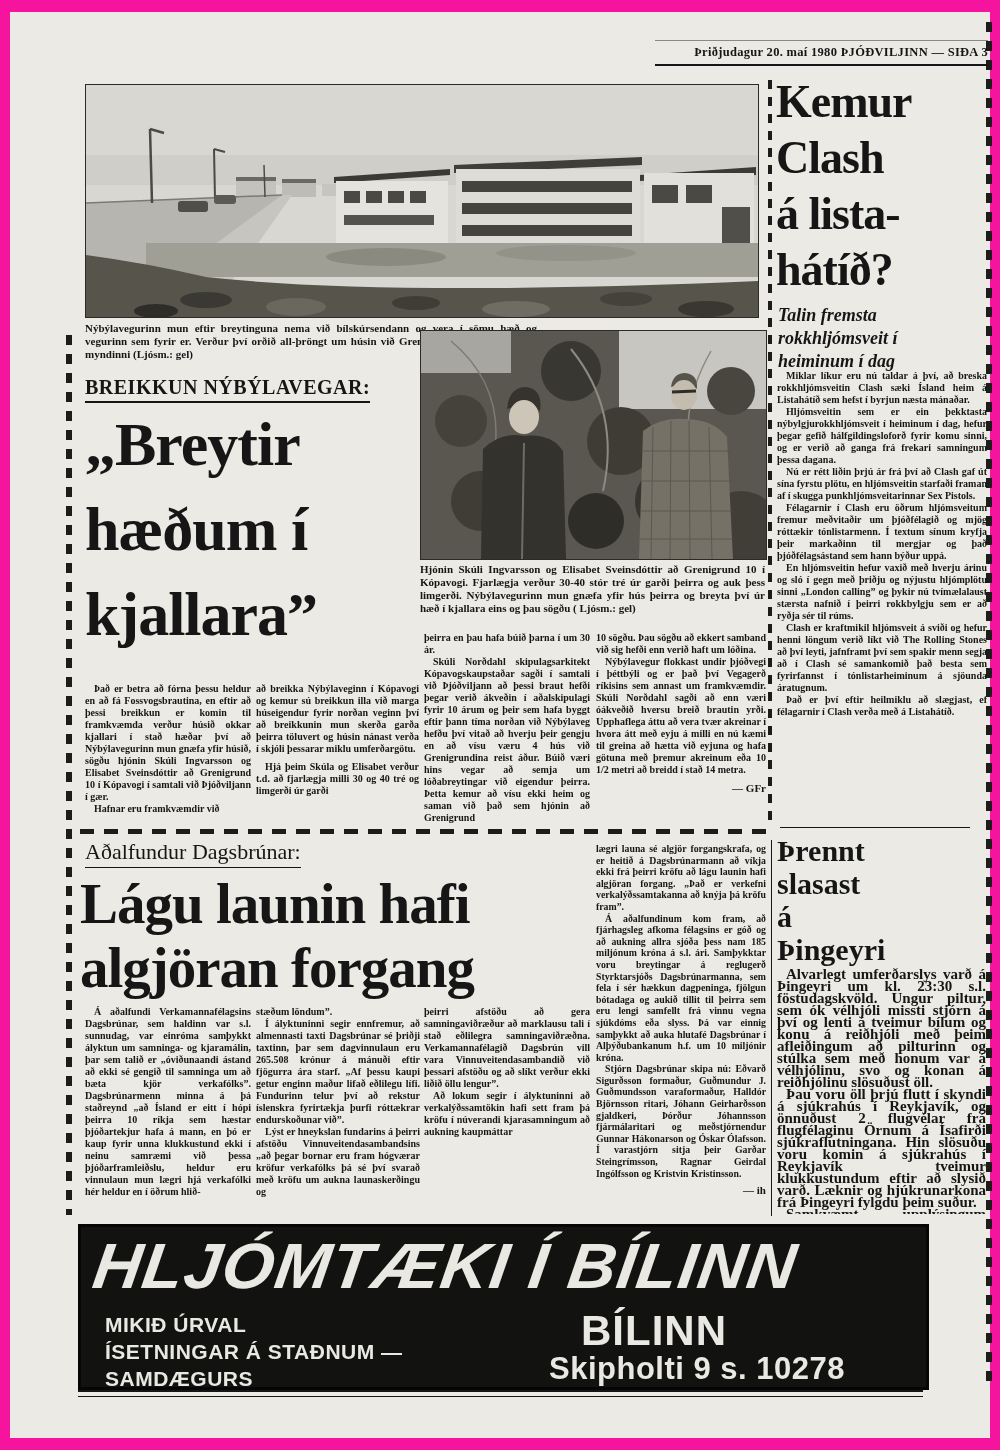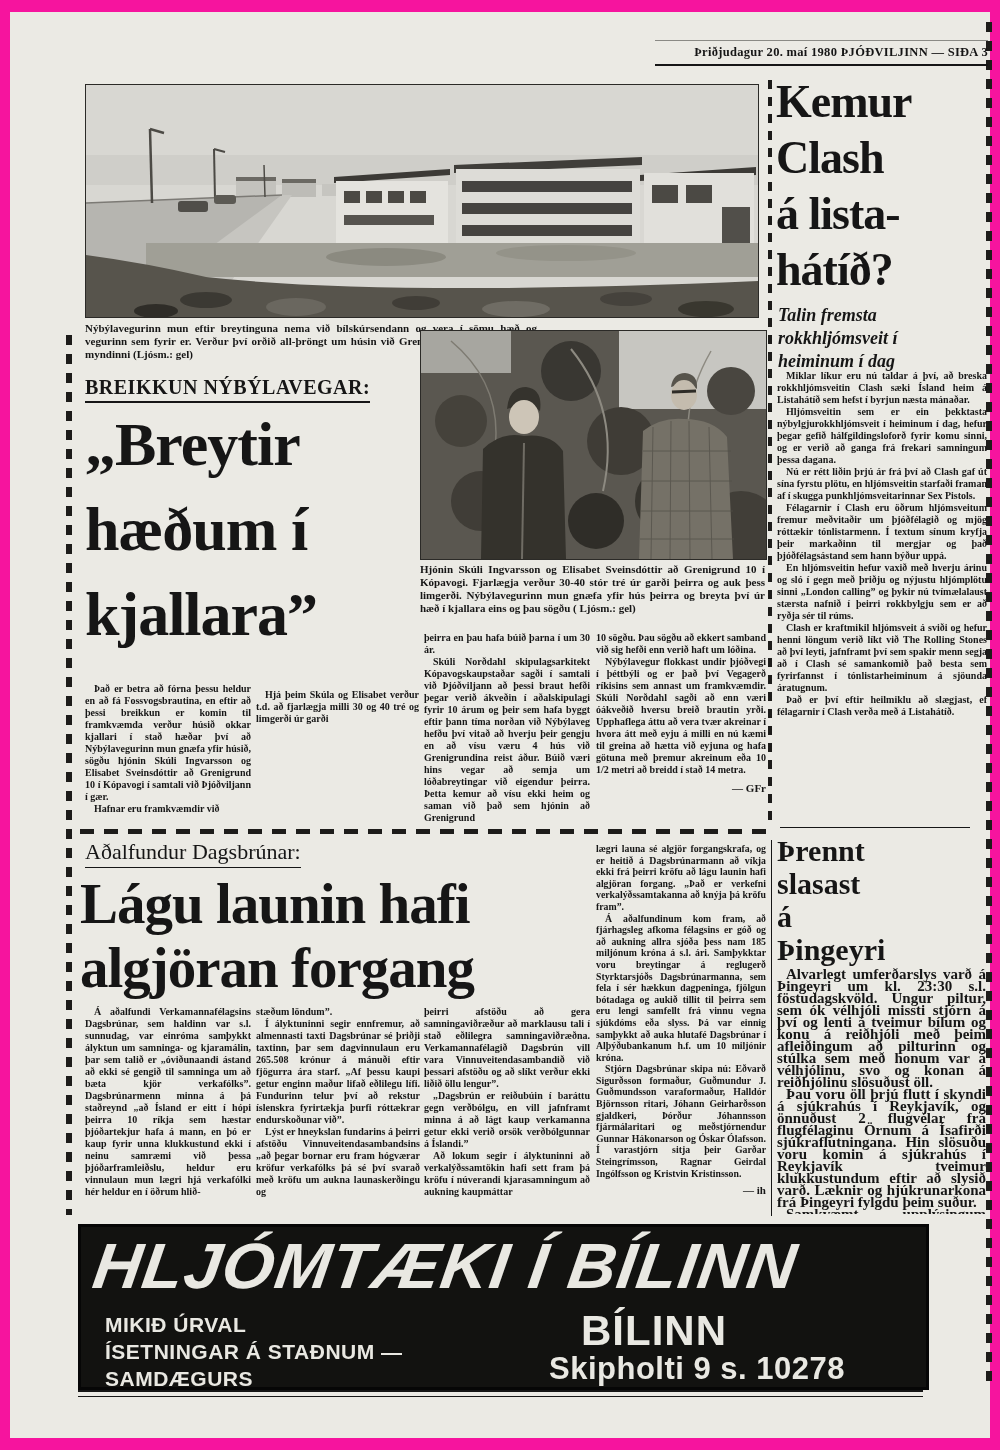--- a/index.html
+++ b/index.html
@@ -145,20 +145,21 @@
       </g>
     </svg>
   </div>
   <div class="abs caption" style="left:420px;top:563px;width:345px;height:64px;">Hjónin Skúli Ingvarsson og Elisabet Sveinsdóttir að Grenigrund 10 í Kópavogi. Fjarlægja verður 30-40 stór tré úr garði þeirra og auk þess limgerði. Nýbýlavegurinn mun gnæfa yfir hús þeirra og breyta því úr hæð í kjallara eins og þau sögðu ( Ljósm.: gel)</div>
 
   <div class="abs bodycol" style="left:85px;top:683px;width:166px;height:150px;">
     <p>Það er betra að fórna þessu heldur en að fá Fossvogsbrautina, en eftir að þessi breikkun er komin til framkvæmda verður húsið okkar kjallari í stað hæðar því að Nýbýlavegurinn mun gnæfa yfir húsið, sögðu hjónin Skúli Ingvarsson og Elisabet Sveinsdóttir að Grenigrund 10 í Kópavogi í samtali við Þjóðviljann í gær.</p>
     <p>Hafnar eru framkvæmdir við</p>
   </div>
   <div class="abs bodycol" style="left:256px;top:683px;width:163px;height:150px;">
+    <p class="noind">að breikka Nýbýlaveginn í Kópavogi og kemur sú breikkun illa við marga húseigendur fyrir norðan veginn því að breikkunin mun skerða garða þeirra töluvert og húsin nánast verða í skjóli þessarar miklu umferðargötu.</p>
     <p class="gap">Hjá þeim Skúla og Elisabet verður t.d. að fjarlægja milli 30 og 40 tré og limgerði úr garði</p>
   </div>
   <div class="abs bodycol" style="left:424px;top:632px;width:166px;height:200px;">
     <p class="noind">þeirra en þau hafa búið þarna í um 30 ár.</p>
     <p>Skúli Norðdahl skipulagsarkitekt Kópavogskaupstaðar sagði í samtali við Þjóðviljann að þessi braut hefði þegar verið ákveðin í aðalskipulagi fyrir 10 árum og þeir sem hafa byggt eftir þann tíma norðan við Nýbýlaveg hefðu því vitað að hverju þeir gengju en að vísu væru 4 hús við Grenigrundina reist áður. Búið væri hins vegar að semja um lóðabreytingar við eigendur þeirra. Þetta kemur að vísu ekki heim og saman við það sem hjónin að Grenigrund</p>
   </div>
   <div class="abs bodycol" style="left:596px;top:632px;width:170px;height:200px;">
     <p class="noind">10 sögðu. Þau sögðu að ekkert samband við sig hefði enn verið haft um lóðina.</p>
     <p>Nýbýlavegur flokkast undir þjóðvegi í þéttbýli og er það því Vegagerð ríkisins sem annast um framkvæmdir. Skúli Norðdahl sagði að enn væri óákveðið hversu breið brautin yrði. Upphaflega áttu að vera tvær akreinar í hvora átt með eyju á milli en nú kæmi til greina að hætta við eyjuna og hafa götuna með þremur akreinum eða 10 1/2 metri að breidd í stað 14 metra.</p>
     <div class="byline">— GFr</div>
@@ -208,21 +209,20 @@
   <div class="abs bodycol" style="left:85px;top:1006px;width:166px;height:208px;">
     <p>Á aðalfundi Verkamannafélagsins Dagsbrúnar, sem haldinn var s.l. sunnudag, var einróma samþykkt ályktun um samninga- og kjaramálin, þar sem talið er „óviðunaandi ástand að ekki sé gengið til samninga um að bæta kjör verkafólks”. Dagsbrúnarmenn minna á þá staðreynd „að Ísland er eitt í hópi þeirra 10 ríkja sem hæstar þjóðartekjur hafa á mann, en þó er kaup fyrir unna klukkustund ekki í neinu samræmi við þessa þjóðarframleiðslu, heldur eru vinnulaun mun lægri hjá verkafólki hér heldur en í öðrum hlið-</p>
   </div>
   <div class="abs bodycol" style="left:256px;top:1006px;width:164px;height:208px;">
     <p class="noind">stæðum löndum”.</p>
     <p>Í ályktuninni segir ennfremur, að almennasti taxti Dagsbrúnar sé þriðji taxtinn, þar sem dagvinnulaun eru 265.508 krónur á mánuði eftir fjögurra ára starf. „Af þessu kaupi getur enginn maður lifað eðlilegu lífi. Fundurinn telur því að rekstur íslenskra fyrirtækja þurfi róttækrar endurskoðunar við”.</p>
     <p>Lýst er hneykslan fundarins á þeirri afstöðu Vinnuveitendasambandsins „að þegar bornar eru fram hógværar kröfur verkafólks þá sé því svarað með kröfu um aukna launaskerðingu og</p>
   </div>
   <div class="abs bodycol" style="left:424px;top:1006px;width:166px;height:208px;">
     <p class="noind">þeirri afstöðu að gera samningaviðræður að marklausu tali í stað eðlilegra samningaviðræðna. Verkamannafélagið Dagsbrún vill vara Vinnuveitendasambandið við þessari afstöðu og að slíkt verður ekki liðið öllu lengur”.</p>
-    <p>„Dagsbrún er reiðubúin í baráttu gegn verðbólgu, en vill jafnframt minna á að lágt kaup verkamanna getur ekki verið orsök verðbólgunnar á Íslandi.”</p>
     <p>Að lokum segir í ályktuninni að verkalýðssamtökin hafi sett fram þá kröfu í núverandi kjarasamningum að aukning kaupmáttar</p>
   </div>
   <div class="abs bodycol" style="left:596px;top:843px;width:170px;height:372px;font-size:9.8px;line-height:11.6px;">
     <p class="noind">lægri launa sé algjör forgangskrafa, og er heitið á Dagsbrúnarmann að víkja ekki frá þeirri kröfu að lágu launin hafi algjöran forgang. „Það er verkefni verkalýðssamtakanna að knýja þá kröfu fram”.</p>
     <p>Á aðalfundinum kom fram, að fjárhagsleg afkoma félagsins er góð og að aukning allra sjóða þess nam 185 miljónum króna á s.l. ári. Samþykktar voru breytingar á reglugerð Styrktarsjóðs Dagsbrúnarmanna, sem fela í sér hækkun dagpeninga, fjölgun bótadaga og aukið tillit til þeirra sem eru lengi samfellt frá vinnu vegna sjúkdóms eða slyss. Þá var einnig samþykkt að auka hlutafé Dagsbrúnar í Alþýðubankanum h.f. um 10 miljónir króna.</p>
     <p>Stjórn Dagsbrúnar skipa nú: Eðvarð Sigurðsson formaður, Guðmundur J. Guðmundsson varaformaður, Halldór Björnsson ritari, Jóhann Geirharðsson gjaldkeri, Þórður Jóhannsson fjármálaritari og meðstjórnendur Gunnar Hákonarson og Óskar Ólafsson. Í varastjórn sitja þeir Garðar Steingrímsson, Ragnar Geirdal Ingólfsson og Kristvin Kristinsson.</p>
     <div class="byline">— ih</div>
   </div>
 
   <div class="abs ad" style="left:78px;top:1224px;width:845px;height:160px;">

